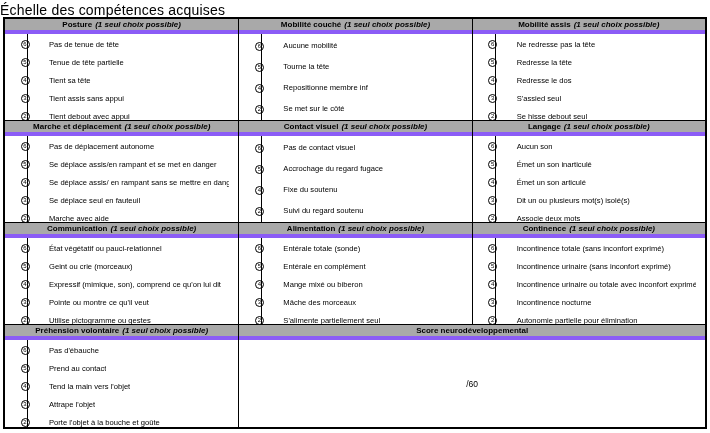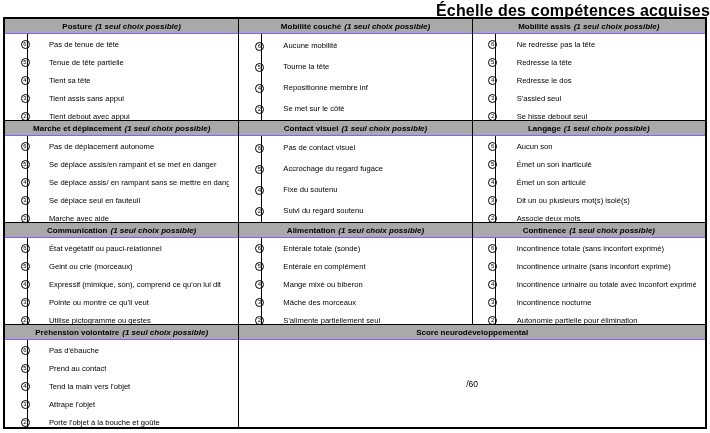--- a/index.html
+++ b/index.html
@@ -6,40 +6,40 @@
   html, body { width: 710px; height: 433px; }
   body {
     background: #ffffff;
     color: #000;
     font-family: "Liberation Sans", sans-serif;
     position: relative;
     overflow: hidden;
   }
   .title {
     position: absolute; top: 2px; left: 0; width: 100%;
-    text-align: right; font-weight: bold; font-size: 16px;
+    text-align: left; font-weight: normal; font-size: 14px;
     letter-spacing: 0.2px;
   }
   .grid {
     position: absolute; left: 3px; top: 17px;
     width: 704px; height: 412px;
     border: 2px solid #000;
     background: #fff;
     display: grid;
     grid-template-columns: 1fr 1fr 1fr;
     grid-template-rows: 101px 102px 102px 1fr;
   }
   .cell { display: flex; flex-direction: column; overflow: hidden; }
   .bl { border-left: 1px solid #000; }
   .bt { border-top: 1px solid #000; }
   .span2 { grid-column: 2 / 4; }
   .hd {
     flex: 0 0 15px;
     background: #a9a9a9;
-    border-bottom: 1px solid #8b5cf6;
+    border-bottom: 4px solid #8b5cf6;
     display: flex; align-items: center; justify-content: center;
     font-size: 8px; font-weight: bold;
     white-space: nowrap; overflow: hidden;
   }
   .hd-note { font-style: italic; margin-left: 3px; }
   .bd { flex: 1 1 auto; position: relative; display: flex; flex-direction: column; padding: 1px 9px; }
   .bd.options::before {
     content: ""; position: absolute; left: 22px; top: 0; bottom: 0;
     width: 1px; background: #000;
   }

